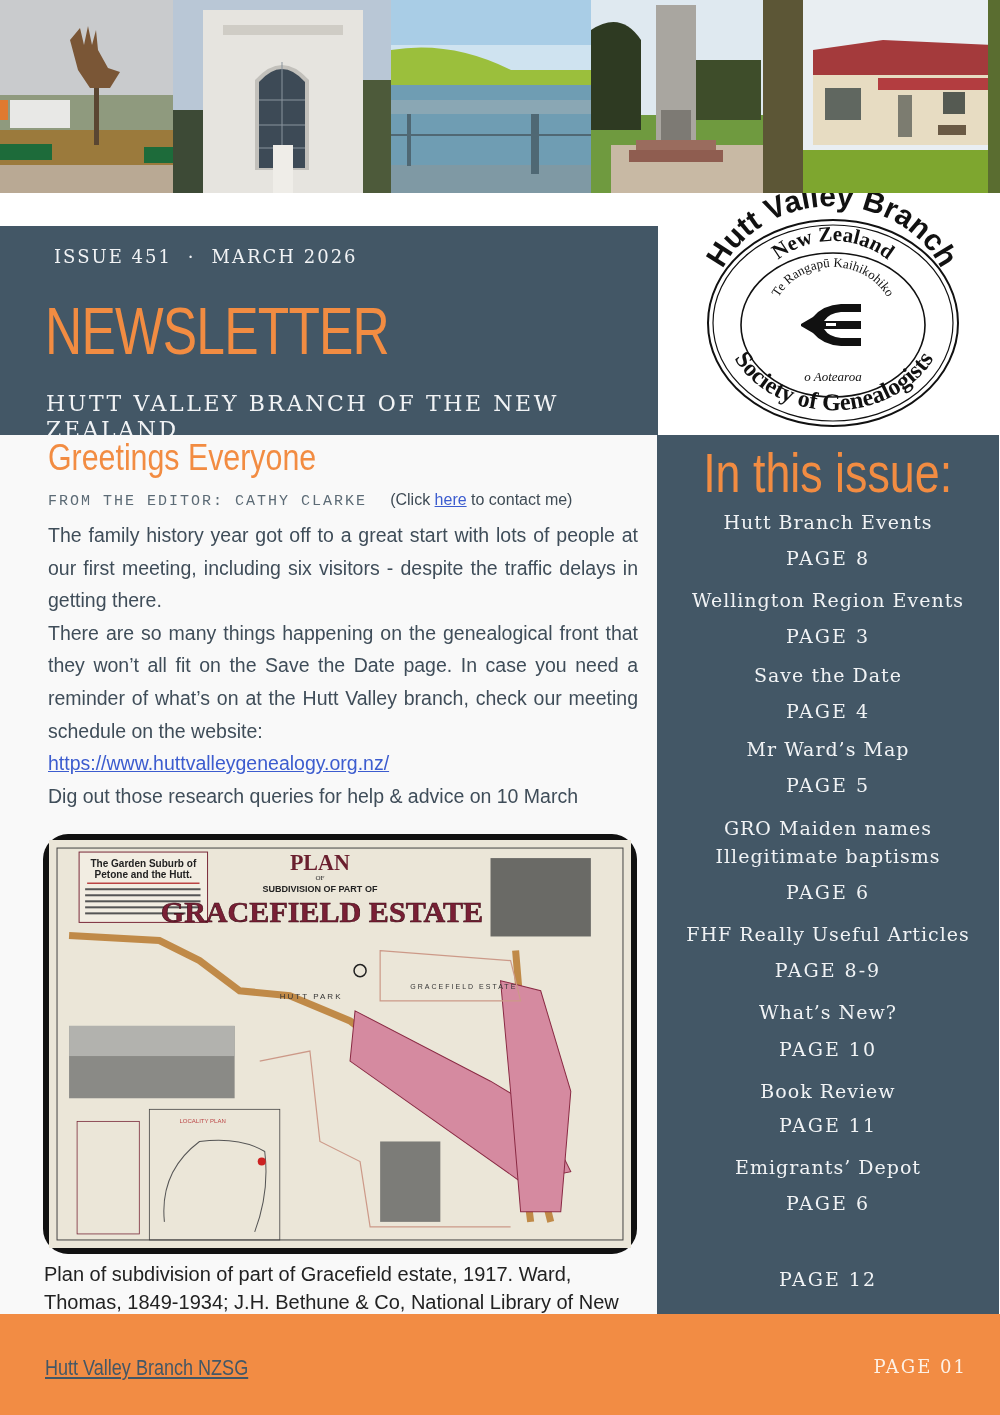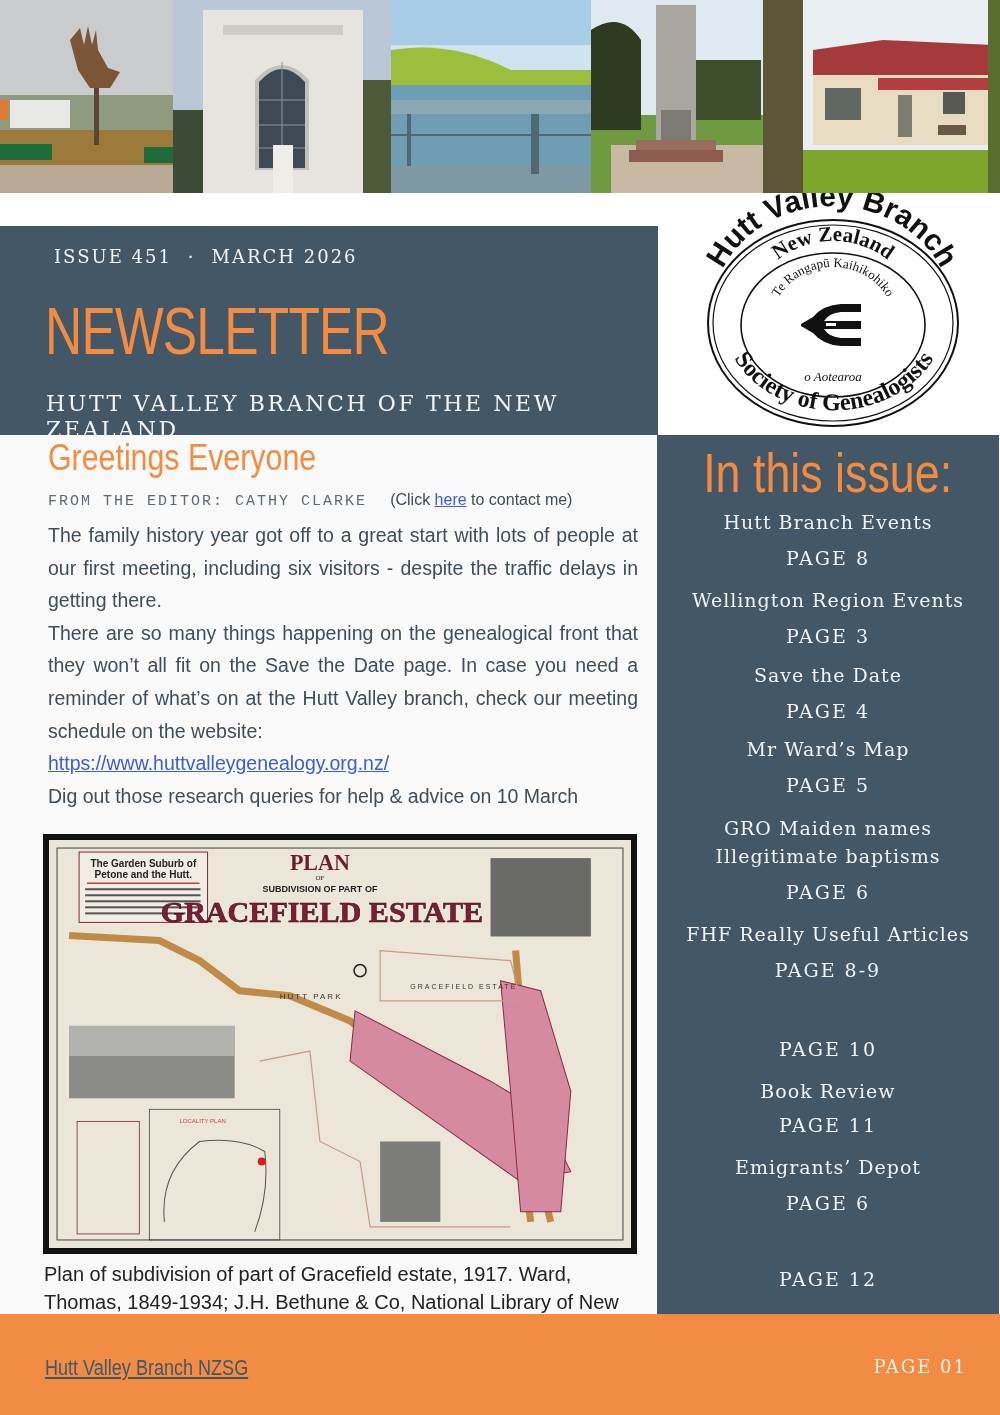--- a/index.html
+++ b/index.html
@@ -26,21 +26,21 @@
     .main { position: absolute; left: 0; top: 435px; width: 657px; height: 880px; background: #f9f9f9; }
     .greeting-title { position: absolute; left: 48px; top: 2px; color: #f28c42; font-family: "Liberation Sans", sans-serif; font-size: 37px; transform: scaleX(0.82); transform-origin: left top; white-space: nowrap; }
     .editor-line { position: absolute; left: 48px; top: 55px; white-space: nowrap; }
     .editor-label { color: #5c6b76; font-family: Liberation Mono, monospace; font-size: 15px; letter-spacing: 2px; }
     .contact-note { color: #3f4b55; font-family: "Liberation Sans", sans-serif; font-size: 16px; margin-left: 18px; }
     .contact-note a { color: #3c5ccf; text-decoration: underline; }
     .body-text { position: absolute; left: 48px; top: 84px; width: 590px; color: #3f4d59; font-family: "Liberation Sans", sans-serif; font-size: 19.5px; line-height: 32.6px; }
     .body-text p { text-align: justify; }
     .body-text a { color: #3c5ccf; text-decoration: underline; }
 
-    .map-frame { position: absolute; left: 43px; top: 399px; width: 594px; height: 420px; background: #111; padding: 6px; }
+    .map-frame { position: absolute; left: 43px; top: 399px; width: 594px; height: 420px; background: #111; padding: 6px; border-radius: 25px; }
     .map-inner { width: 100%; height: 100%; background: #ece7da; position: relative; overflow: hidden; }
     .map-inner svg { width: 100%; height: 100%; display: block; }
     .caption { position: absolute; left: 44px; top: 825px; width: 600px; color: #222; font-family: "Liberation Sans", sans-serif; font-size: 20px; line-height: 28px; }
 
     
     .toc { position: absolute; left: 657px; top: 435px; width: 342px; height: 880px; background: #435766; }
     .toc-title { position: absolute; left: 0; top: 10px; width: 100%; text-align: center; color: #f28c42; font-family: "Liberation Sans", sans-serif; font-size: 56px; line-height: 1; }
     .toc-title span { display: inline-block; transform: scaleX(0.8); }
     .toc-item { position: absolute; left: 0; width: 100%; text-align: center; color: #f1f3f5; font-family: "DejaVu Serif", serif; font-size: 19px; letter-spacing: 1px; font-weight: 300; }
     .toc-page { position: absolute; left: 0; width: 100%; text-align: center; color: #f1f3f5; font-family: "DejaVu Serif", serif; font-size: 19px; letter-spacing: 2px; font-weight: 300; }
@@ -249,20 +249,21 @@
   <div class="toc-item" style="top:303px">Mr Ward’s Map</div>
   <div class="toc-page" style="top:339px">PAGE 5</div>
 
   <div class="toc-item" style="top:410px">Illegitimate baptisms</div>
   <div class="toc-item" style="top:382px">GRO Maiden names</div>
   <div class="toc-page" style="top:446px">PAGE 6</div>
 
   <div class="toc-item" style="top:488px">FHF Really Useful Articles</div>
   <div class="toc-page" style="top:524px">PAGE 8-9</div>
 
+  <div class="toc-item" style="top:566px">What’s New?</div>
   <div class="toc-page" style="top:603px">PAGE 10</div>
 
   <div class="toc-item" style="top:645px">Book Review</div>
   <div class="toc-page" style="top:679px">PAGE 11</div>
 
   <div class="toc-item" style="top:721px">Emigrants’ Depot</div>
   <div class="toc-page" style="top:757px">PAGE 6</div>
 
   <div class="toc-page" style="top:833px">PAGE 12</div>
 </div>

